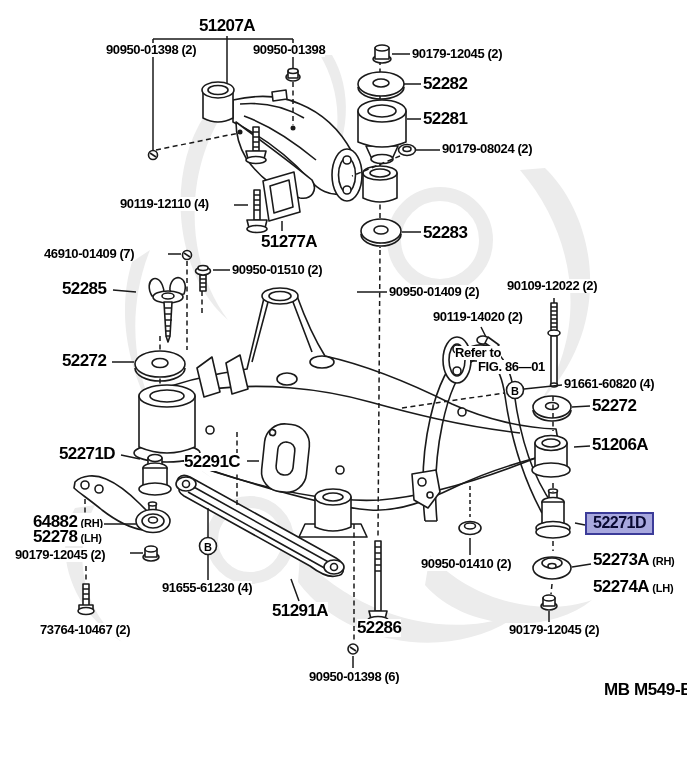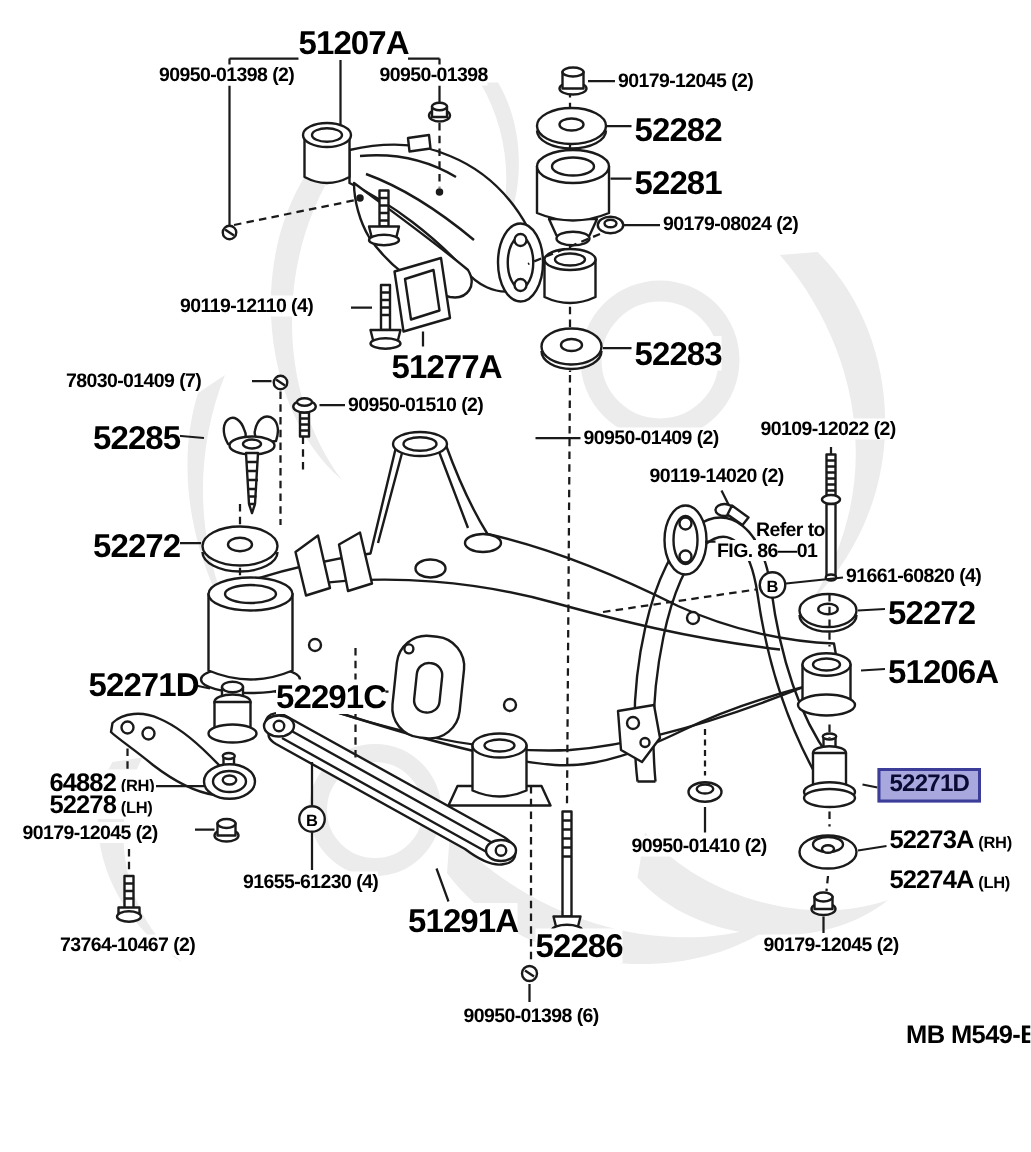--- a/index.html
+++ b/index.html
@@ -1,21 +1,21 @@
 <!DOCTYPE html>
 <html><head>
 <meta charset="utf-8">
 <style>
   html,body{margin:0;padding:0;background:#fff;}
   #stage{position:relative;width:687px;height:768px;background:#ffffff;overflow:hidden;
          font-family:"Liberation Sans",sans-serif;}
   svg{position:absolute;left:0;top:0;}
   .lbl{position:absolute;font-weight:bold;font-size:13px;line-height:1.05;color:#000;
        white-space:nowrap;letter-spacing:-0.4px;background:#fff;z-index:5;}
-  .lbl.lg{font-size:22px;letter-spacing:-0.6px;text-align:center;}
+  .lbl.lg{font-size:17px;letter-spacing:-0.6px;text-align:center;}
   .lbl .lg{font-size:17px;letter-spacing:-0.6px;}
   .lbl .suf{font-size:11px;letter-spacing:-0.2px;margin-top:16px;}
   .lbl.ft{font-size:17px;}
   .lbl.hl{font-size:16px;letter-spacing:-0.5px;background:#a8a8de;border:2px solid #3c3c99;
           color:#0a0a33;padding:1px 6px;z-index:6;cursor:pointer;}
 </style>
 </head>
 <body>
 
 <div id="stage">
@@ -325,27 +325,27 @@
   <div class="lbl lg" style="left:199px;top:17px">51207A</div>
   <div class="lbl" style="left:106px;top:43px">90950-01398 (2)</div>
   <div class="lbl" style="left:253px;top:43px">90950-01398</div>
   <div class="lbl" style="left:412px;top:47px">90179-12045 (2)</div>
   <div class="lbl lg" style="left:423px;top:75px">52282</div>
   <div class="lbl lg" style="left:423px;top:110px">52281</div>
   <div class="lbl" style="left:442px;top:142px">90179-08024 (2)</div>
   <div class="lbl" style="left:120px;top:197px">90119-12110 (4)</div>
   <div class="lbl lg" style="left:261px;top:233px">51277A</div>
   <div class="lbl lg" style="left:423px;top:224px">52283</div>
-  <div class="lbl" style="left:44px;top:247px">78030-01409 (7)</div>
+  <div class="lbl" style="left:44px;top:247px">46910-01409 (7)</div>
   <div class="lbl" style="left:232px;top:263px">90950-01510 (2)</div>
   <div class="lbl lg" style="left:62px;top:280px">52285</div>
   <div class="lbl" style="left:389px;top:285px">90950-01409 (2)</div>
   <div class="lbl" style="left:507px;top:279px">90109-12022 (2)</div>
   <div class="lbl" style="left:433px;top:310px">90119-14020 (2)</div>
-  <div class="lbl" style="left:504px;top:346px">Refer to</div>
+  <div class="lbl" style="left:455px;top:346px">Refer to</div>
   <div class="lbl" style="left:478px;top:360px">FIG. 86—01</div>
   <div class="lbl" style="left:564px;top:377px">91661-60820 (4)</div>
   <div class="lbl lg" style="left:592px;top:397px">52272</div>
   <div class="lbl lg" style="left:62px;top:352px">52272</div>
   <div class="lbl lg" style="left:592px;top:436px">51206A</div>
   <div class="lbl lg" style="left:59px;top:445px">52271D</div>
   <div class="lbl lg" style="left:184px;top:453px">52291C</div>
   <div class="lbl" style="left:33px;top:513px"><span class="lg">64882</span> <span class="suf">(RH)</span></div>
   <div class="lbl" style="left:33px;top:528px"><span class="lg">52278</span> <span class="suf">(LH)</span></div>
   <div class="lbl" style="left:15px;top:548px">90179-12045 (2)</div>

